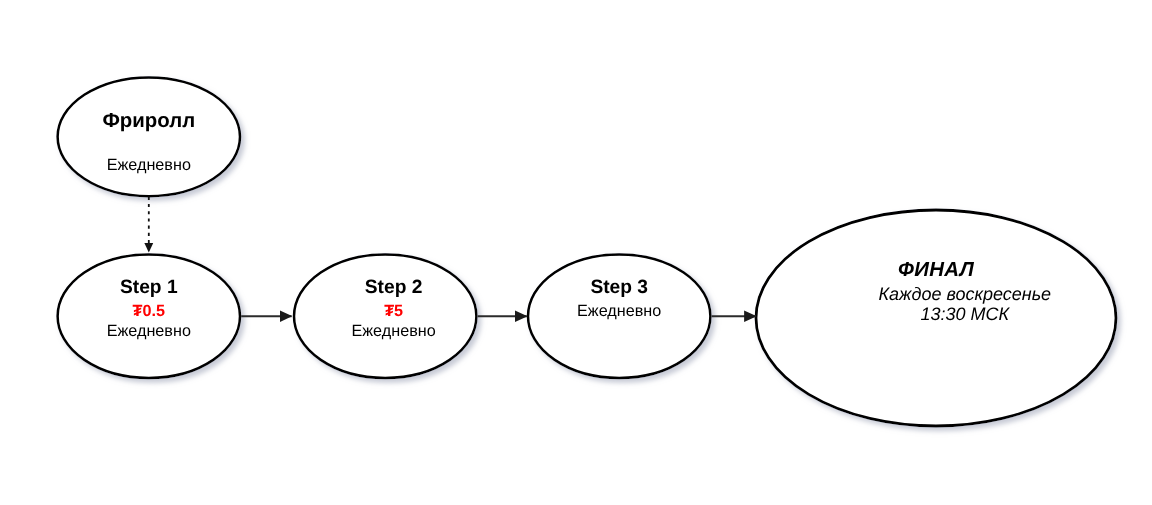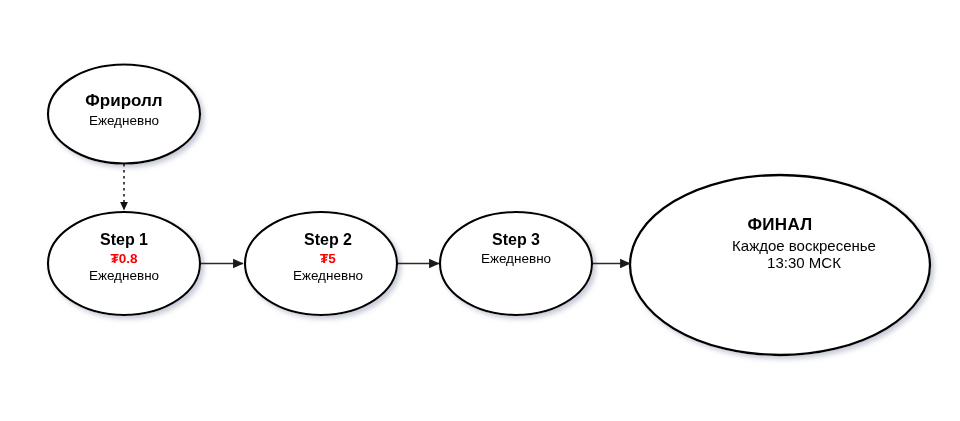--- a/index.html
+++ b/index.html
@@ -50,37 +50,38 @@
     font-weight: normal;
     display: block;
   }
 
   
   #freeroll-text {
     left: 48px;
     top: 92px;
     width: 152px;
   }
-  #freeroll-text .line-title { font-size: 17px; margin-bottom: 5px; }
+  #freeroll-text .line-title { font-size: 17px; margin-bottom: 22px; }
   #freeroll-text .line-sub   { font-size: 13.5px; }
 
   
   .step-text { width: 152px; top: 232px; }
   .step-text .line-title  { font-size: 16px; margin-bottom: 4px; }
   .step-text .line-amount { font-size: 13.5px; margin-bottom: 3px; }
   .step-text .line-sub    { font-size: 13.5px; }
   #step1-text { left: 48px; }
   #step2-text { left: 252px; }
   #step3-text { left: 440px; }
 
   
   #final-text {
     left: 630px;
     top: 216px;
     width: 300px;
+    font-style: italic;
   }
   #final-text .line-title  { font-size: 17px; margin-bottom: 5px; letter-spacing: .3px; }
   #final-text .line-amount { font-size: 17px; margin-bottom: 5px; }
   #final-text .line-sub    { font-size: 15px; margin-bottom: 2px; margin-left: 48px; }
 </style>
 </head>
 <body>
 
 <div id="canvas">
 
@@ -116,21 +117,21 @@
     <line x1="593" y1="263.5" x2="630" y2="263.5" stroke="#2b2b2b" stroke-width="1.7" marker-end="url(#arrowSolid)"></line>
   </svg>
 
   <div id="freeroll-text" class="node-label">
     <span class="line-title">Фриролл</span>
     <span class="line-sub">Ежедневно</span>
   </div>
 
   <div id="step1-text" class="node-label step-text">
     <span class="line-title">Step 1</span>
-    <span class="line-amount">₮0.8</span>
+    <span class="line-amount">₮0.5</span>
     <span class="line-sub">Ежедневно</span>
   </div>
 
   <div id="step2-text" class="node-label step-text">
     <span class="line-title">Step 2</span>
     <span class="line-amount">₮5</span>
     <span class="line-sub">Ежедневно</span>
   </div>
 
   <div id="step3-text" class="node-label step-text">

